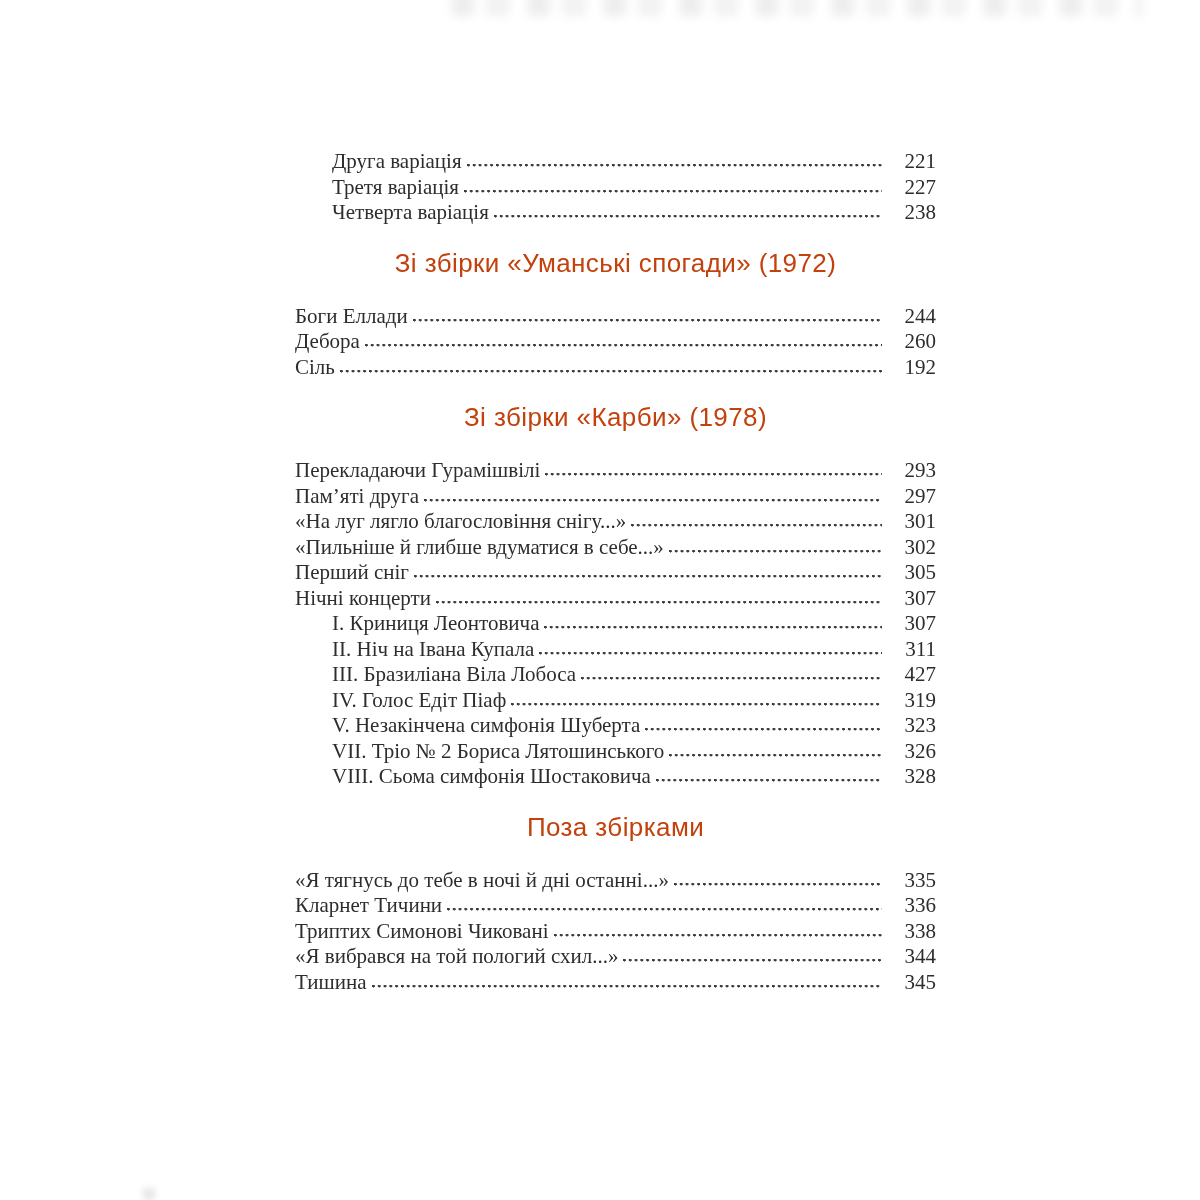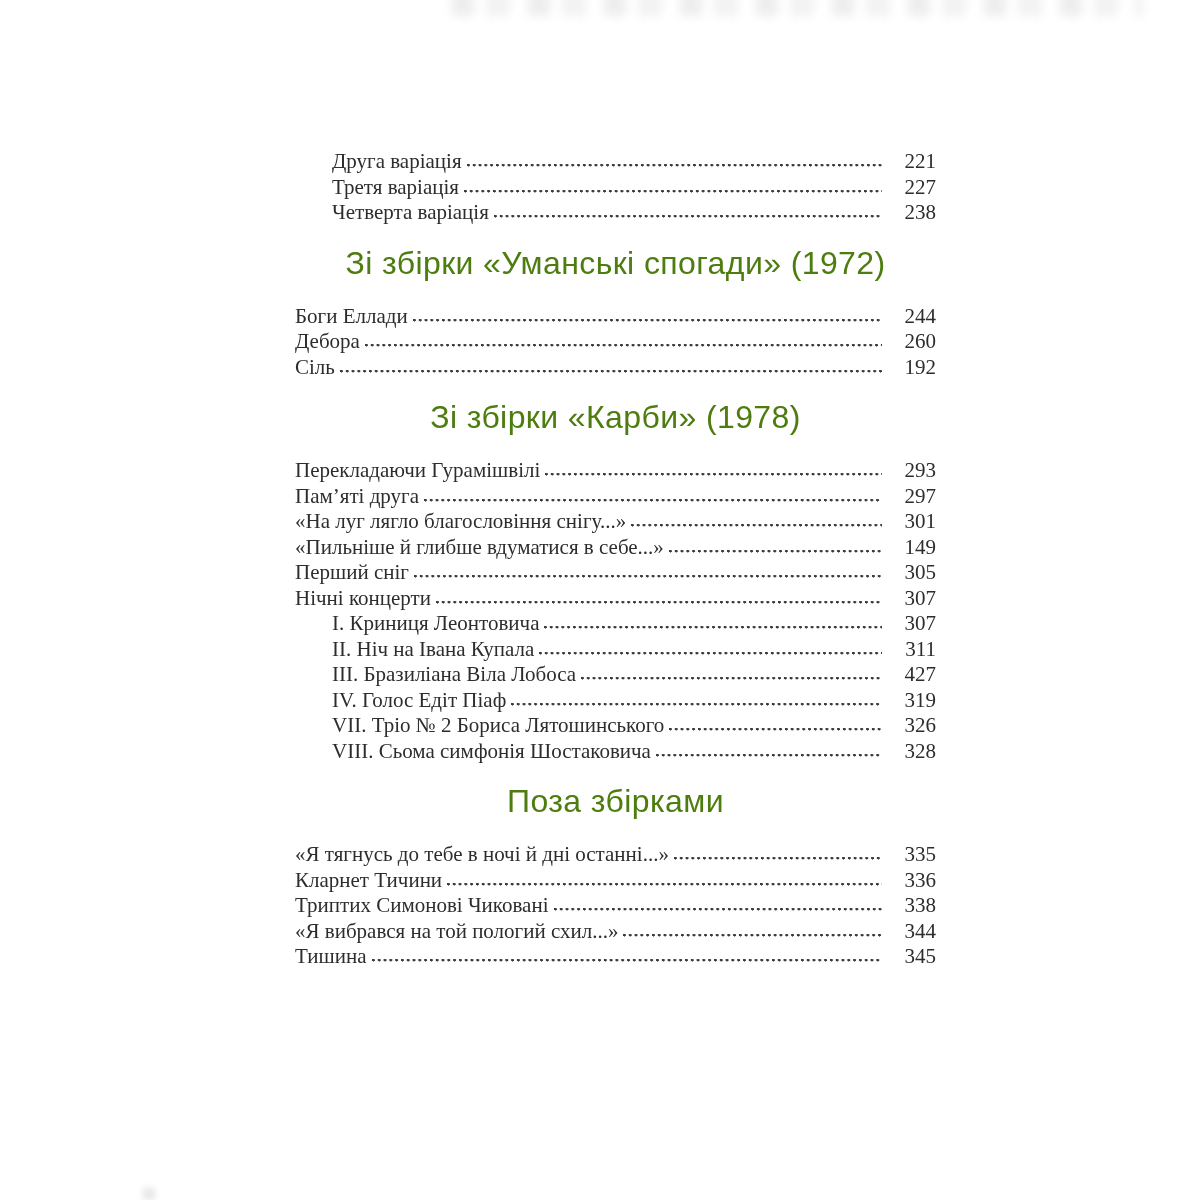--- a/index.html
+++ b/index.html
@@ -51,25 +51,25 @@
     position: absolute;
     left: 295px;
     top: 149px;
     width: 641px;
     color: #2d2d2d;
   }
 
   .heading {
     font-family: "Liberation Sans", sans-serif;
     font-weight: 400;
-    font-size: 32px;
+    font-size: 26px;
     line-height: 34px;
     letter-spacing: 0.4px;
     text-align: center;
-    color: #4d7c0f;
+    color: #c2410c;
     margin: 20px 0 24px 0;
   }
 
   .row {
     display: flex;
     align-items: baseline;
     font-size: 21px;
     line-height: 25.5px;
     white-space: nowrap;
   }
@@ -148,21 +148,21 @@
           <span class="pagenum">297</span>
         </div>
         <div class="row">
           <span class="title">«На луг лягло благословіння снігу...»</span>
           <span class="leader"></span>
           <span class="pagenum">301</span>
         </div>
         <div class="row">
           <span class="title">«Пильніше й глибше вдуматися в себе...»</span>
           <span class="leader"></span>
-          <span class="pagenum">149</span>
+          <span class="pagenum">302</span>
         </div>
         <div class="row">
           <span class="title">Перший сніг</span>
           <span class="leader"></span>
           <span class="pagenum">305</span>
         </div>
         <div class="row">
           <span class="title">Нічні концерти</span>
           <span class="leader"></span>
           <span class="pagenum">307</span>
@@ -179,20 +179,25 @@
         </div>
         <div class="row indent">
           <span class="title">III. Бразиліана Віла Лобоса</span>
           <span class="leader"></span>
           <span class="pagenum">427</span>
         </div>
         <div class="row indent">
           <span class="title">IV. Голос Едіт Піаф</span>
           <span class="leader"></span>
           <span class="pagenum">319</span>
+        </div>
+        <div class="row indent">
+          <span class="title">V. Незакінчена симфонія Шуберта</span>
+          <span class="leader"></span>
+          <span class="pagenum">323</span>
         </div>
         <div class="row indent">
           <span class="title">VII. Тріо № 2 Бориса Лятошинського</span>
           <span class="leader"></span>
           <span class="pagenum">326</span>
         </div>
         <div class="row indent">
           <span class="title">VIII. Сьома симфонія Шостаковича</span>
           <span class="leader"></span>
           <span class="pagenum">328</span>

